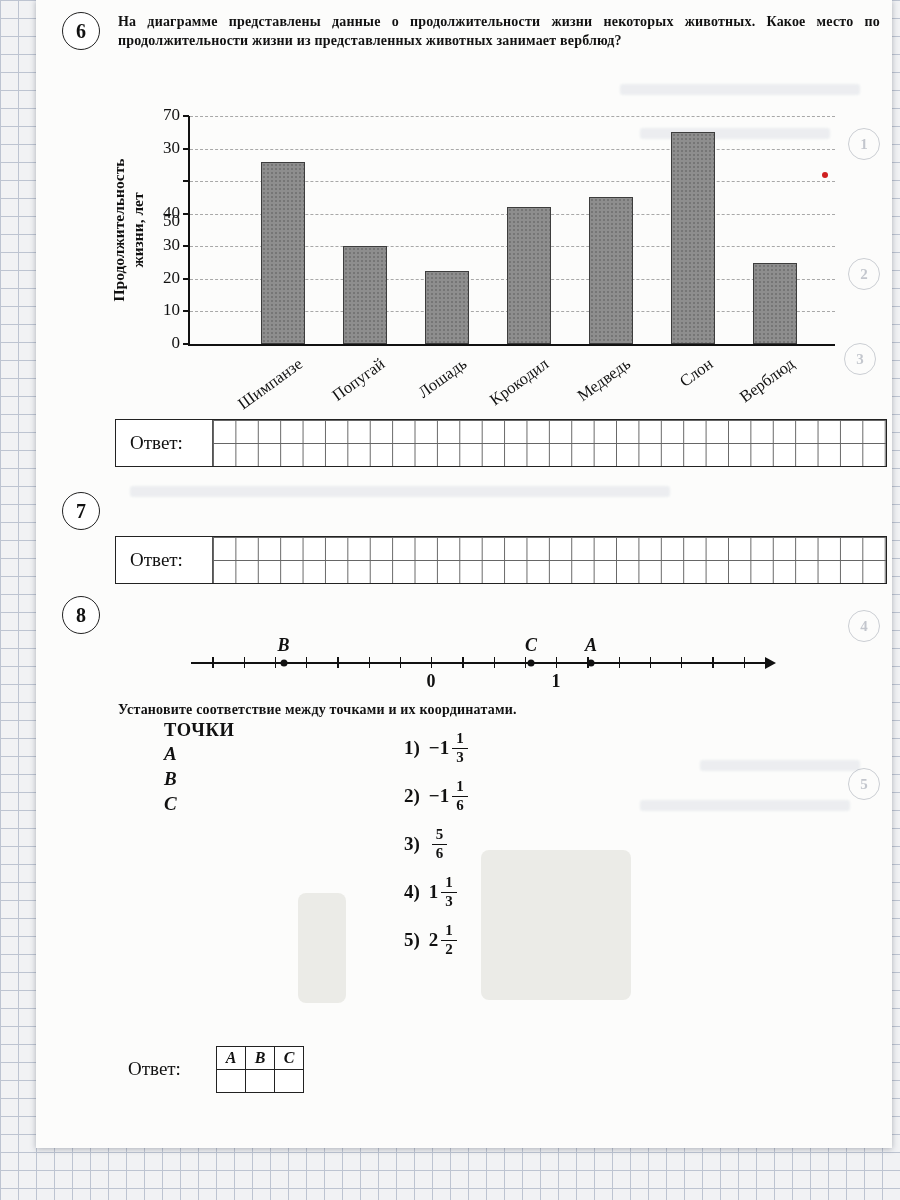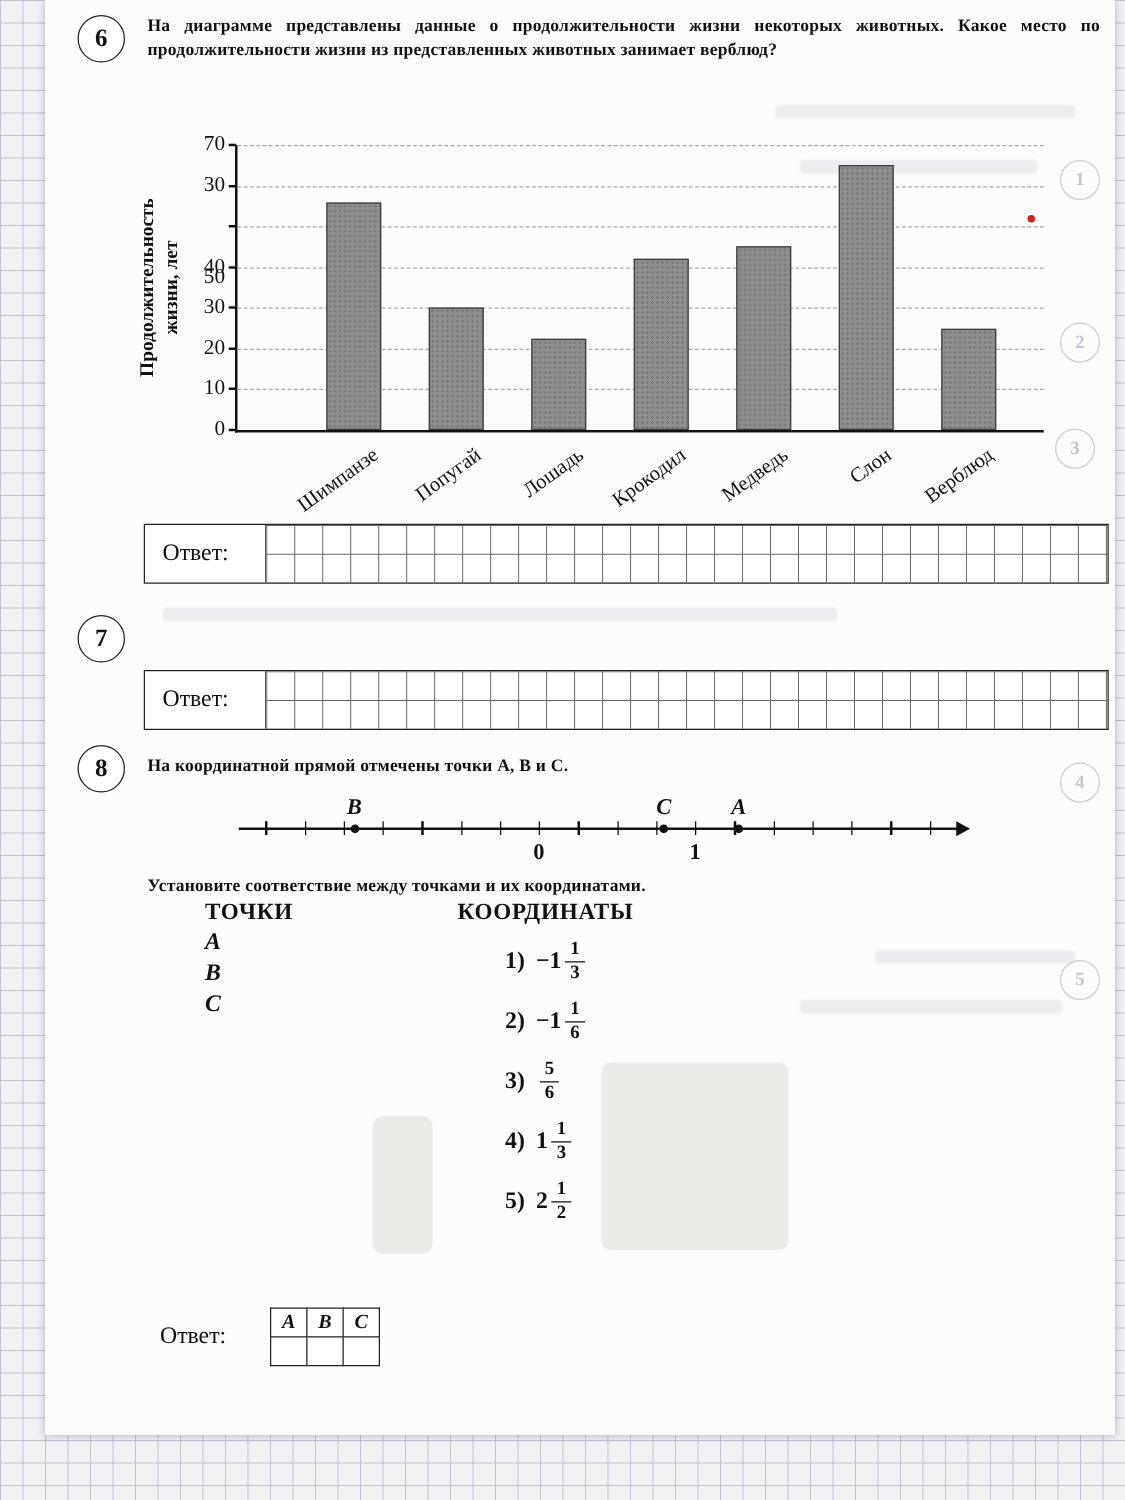--- a/index.html
+++ b/index.html
@@ -184,21 +184,20 @@
   </div>
 
   <div class="answer-box" style="top:536px;">
     <div class="albl">Ответ:</div>
     <div class="agrid"></div>
   </div>
 
   <div class="qnum" style="left:26px;top:596px;">
     <span>8</span>
   </div>
-  <div class="qtext" style="left:82px;top:604px;width:762px;text-align:left;">На координатной прямой отмечены точки A, B и C.</div>
 
   <div class="nline">
     <div class="nl-base"></div>
     <div class="nl-arrow"></div>
   <div class="tick" style="left: 21.25px;"></div>
       <div class="tick" style="left: 52.5px;"></div>
       <div class="tick" style="left: 83.75px;"></div>
       <div class="tick" style="left: 115px;"></div>
       <div class="tick" style="left: 146.25px;"></div>
       <div class="tick" style="left: 177.5px;"></div>
@@ -230,21 +229,20 @@
     <div class="col-header">ТОЧКИ</div>
     <div>
 
     <div class="pt">A</div>
         <div class="pt">B</div>
         <div class="pt">C</div>
       </div>
   </div>
 
   <div class="coords-col">
-    <div class="col-header">КООРДИНАТЫ</div>
     <div>
 
         <div class="coord">
           <span class="cn">1)</span>
           <span class="whole">−1</span>
           <span class="frac">
             <span class="fn">1</span>
             <span class="fd">3</span>
           </span>
         </div>

